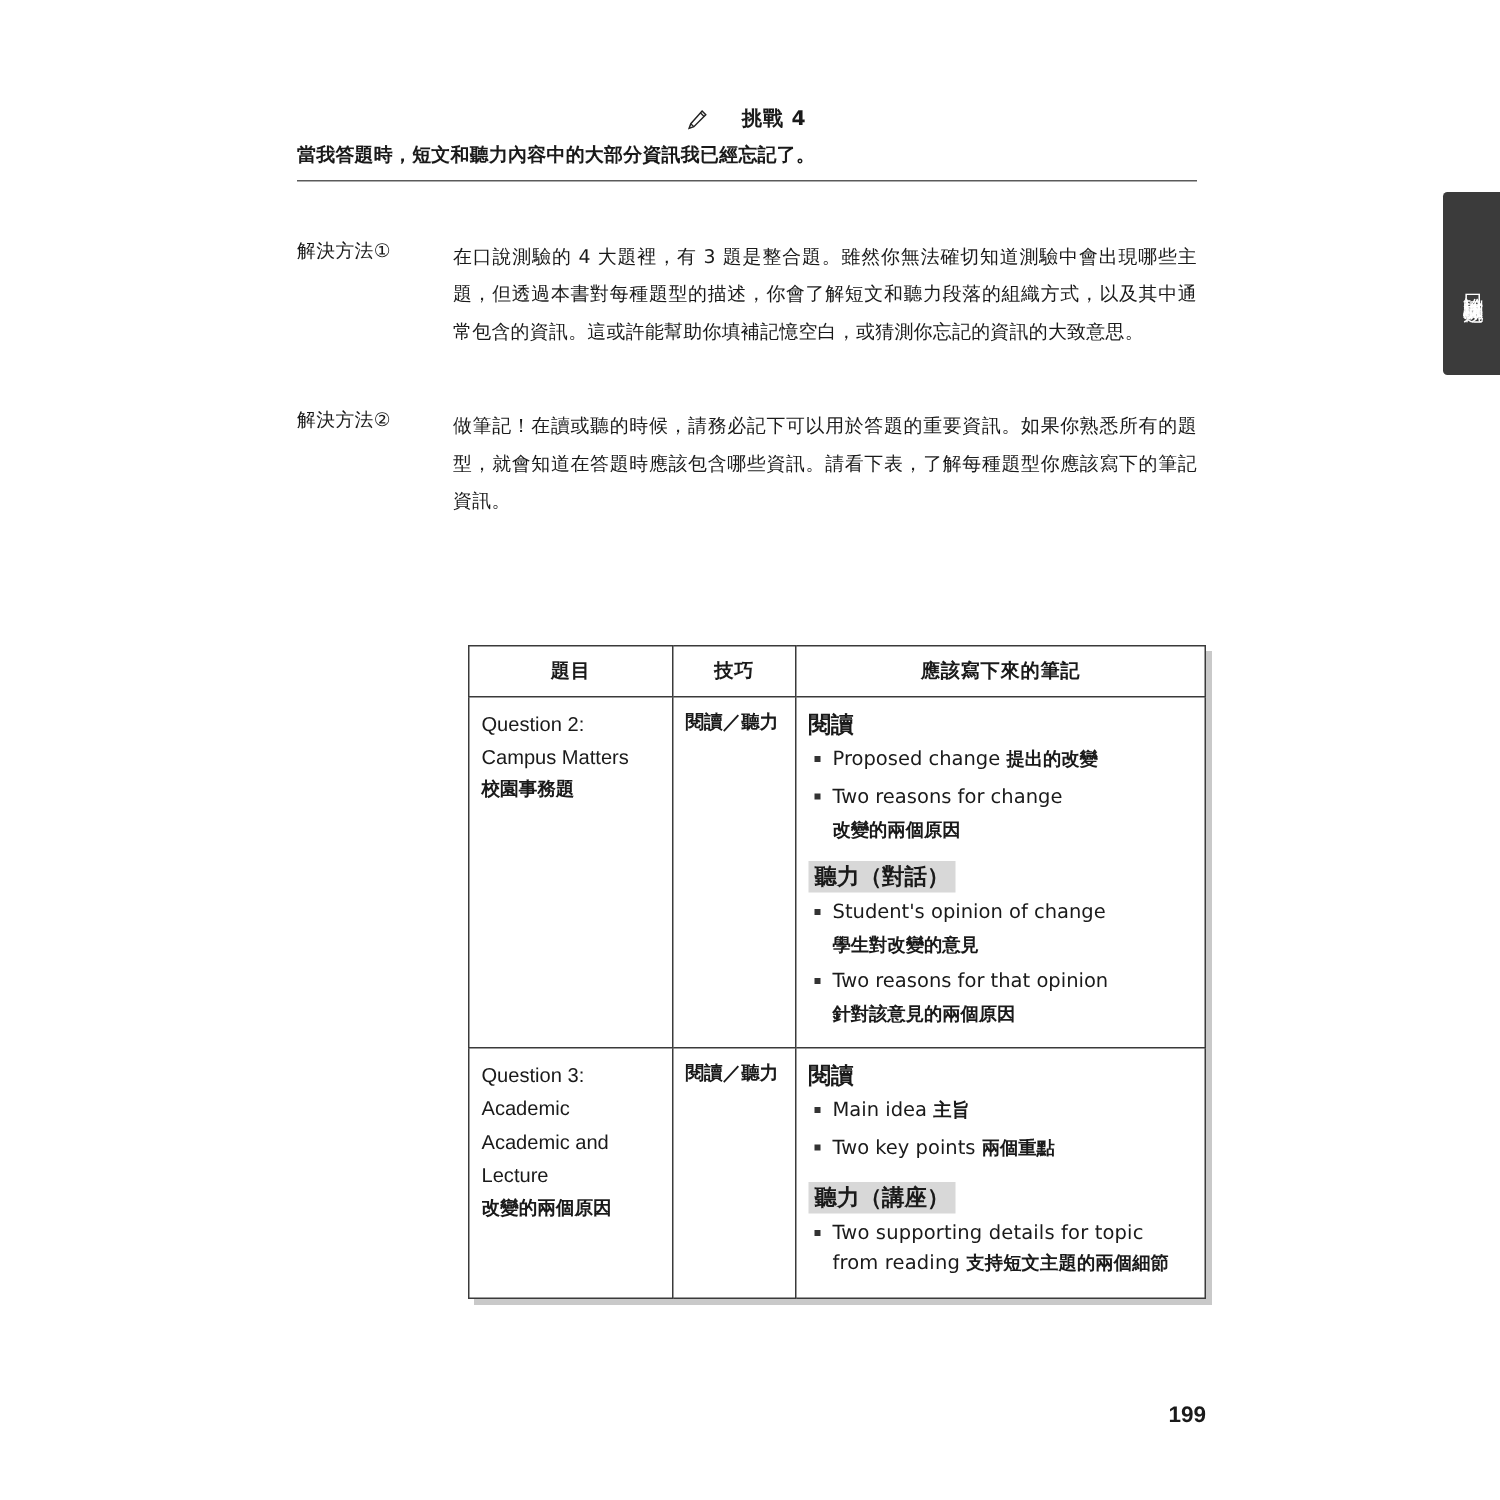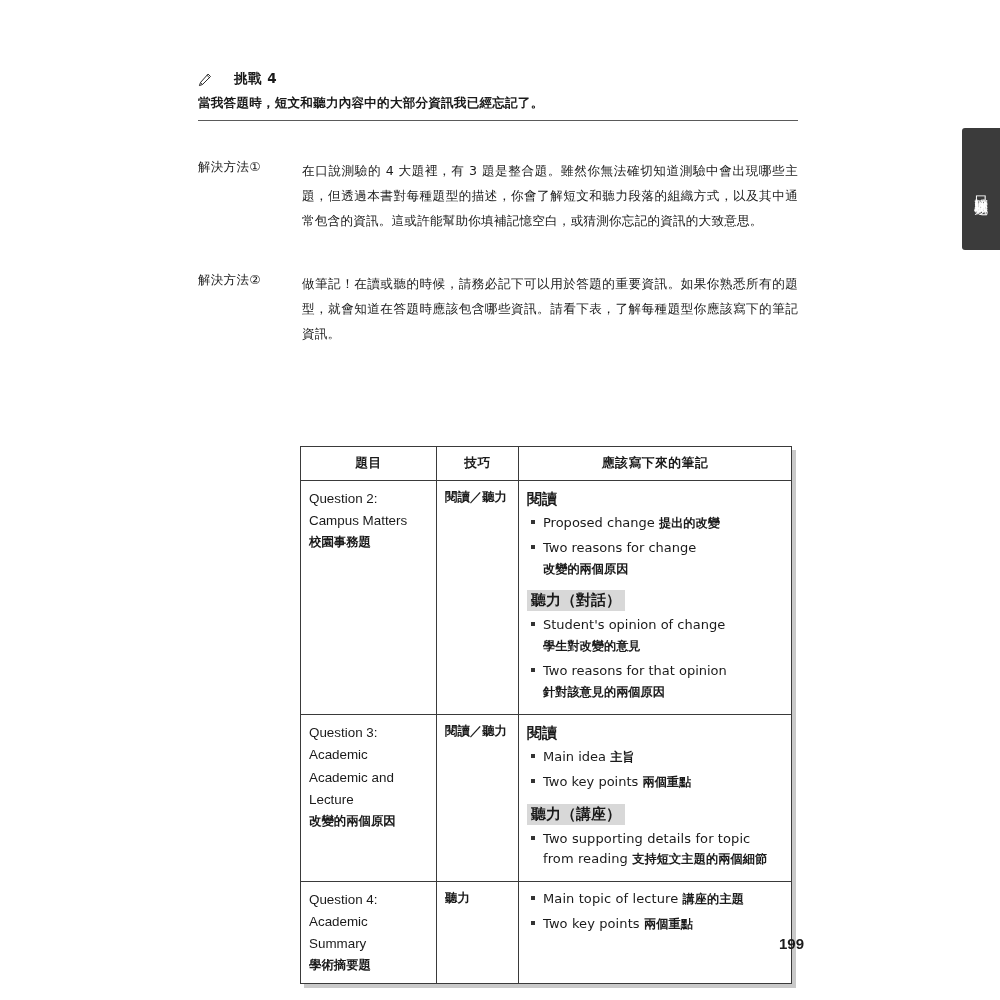--- a/index.html
+++ b/index.html
@@ -47,20 +47,21 @@
   }
   
   .challenge-head {
     display: flex;
     align-items: center;
     gap: 22px;
     font-size: 13.5px;
     font-weight: bold;
     font-family: "DejaVu Sans", sans-serif;
     letter-spacing: .5px;
+    justify-content: center;
   }
   .pencil-icon {
     display: inline-block;
     width: 14px; height: 14px;
     position: relative;
     top: 1px;
   }
   .challenge-sub {
     margin-top: 7px;
     font-size: 12.6px;
@@ -90,24 +91,23 @@
     font-family: "DejaVu Sans", sans-serif;
     letter-spacing: .2px;
     text-align: justify;
   }
   .sol-body p { margin: 0; }
   .sol-body p + p { margin-top: 20px; }
 
   
   .table-wrap {
     position: absolute;
-    left: 300px;
+    left: 312px;
     top: 430px;
     width: 492px;
-    margin-top: 16px;
   }
   table.notes {
     border-collapse: collapse;
     width: 100%;
     background: #ffffff;
     box-shadow: 4px 4px 0 0 #c9c9c9;
   }
   table.notes th, table.notes td {
     border: 1px solid #3a3a3a;
     vertical-align: top;
@@ -290,37 +290,18 @@
             </ul>
             <div class="nh hl">聽力（講座）</div>
             <ul class="bul wide">
               <li>
                 <span>Two supporting details for topic from reading </span><span class="zh">支持短文主題的兩個細節</span>
               </li>
             </ul>
           </td>
         </tr>
 
-        <tr style="height:94px;">
-          <td class="topic">
-            <div class="en">Question 4:</div>
-            <div class="en">Academic</div>
-            <div class="en">Summary</div>
-            <div class="zh">學術摘要題</div>
-          </td>
-          <td class="skill">聽力</td>
-          <td class="notes">
-            <ul class="bul wide">
-              <li>
-                <span>Main topic of lecture </span><span class="zh">講座的主題</span>
-              </li>
-              <li>
-                <span>Two key points </span><span class="zh">兩個重點</span>
-              </li>
-            </ul>
-          </td>
-        </tr>
       </tbody>
     </table>
   </div>
 
   <div class="page-number">199</div>
 </div>
 
 </body></html>

